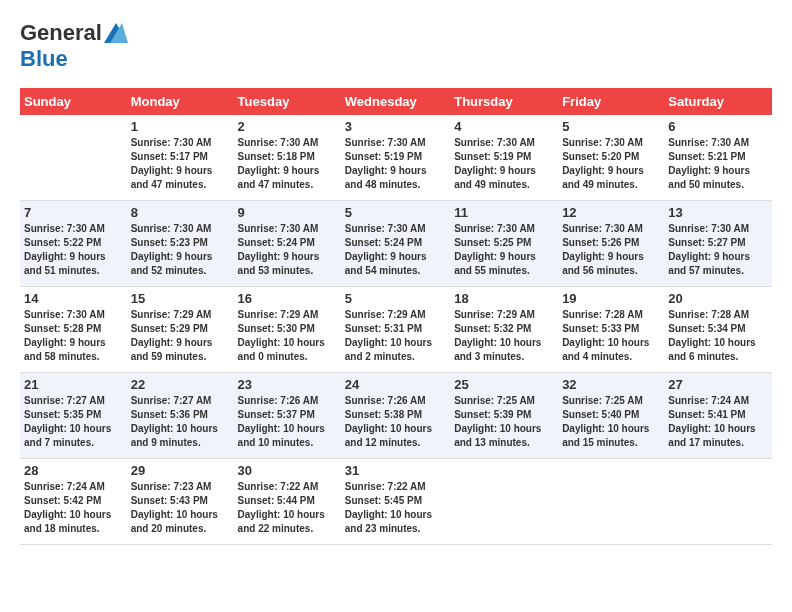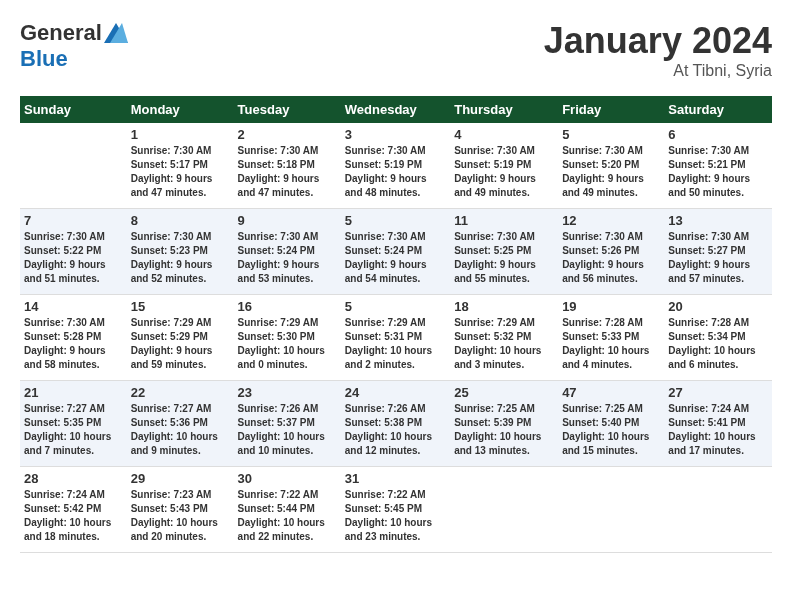--- a/index.html
+++ b/index.html
@@ -52,21 +52,21 @@
     .subtitle {
       font-size: 16px;
       color: #555;
     }
     table {
       width: 100%;
       border-collapse: collapse;
       font-size: 11px;
     }
     thead tr th {
-      background-color: #14532d;
+      background-color: #ef4444;
       color: #fff;
       padding: 6px 4px;
       text-align: left;
       font-size: 13px;
       font-weight: bold;
     }
     tbody tr {
       border-bottom: 1px solid #ddd;
     }
     tbody tr:nth-child(odd) {
@@ -101,24 +101,20 @@
   <div class="logo">
     <div class="logo-text">
       <span class="logo-general">General</span>
       <svg class="logo-icon" viewBox="0 0 24 20" xmlns="http://www.w3.org/2000/svg">
         <polygon points="0,20 12,0 24,20" fill="#1a6fb5"></polygon>
         <polygon points="6,20 18,0 24,20" fill="#5baee0"></polygon>
       </svg>
     </div>
     <span class="logo-blue">Blue</span>
   </div>
-  <div class="title-block">
-    <div class="month-title">January 2024</div>
-    <div class="subtitle">At Tibni, Syria</div>
-  </div>
 </div>
 
 <table>
   <thead>
     <tr>
     <th>Sunday</th>
         <th>Monday</th>
         <th>Tuesday</th>
         <th>Wednesday</th>
         <th>Thursday</th>
@@ -229,21 +225,21 @@
         </td>
         <td>
           <span class="day-number">24</span>
           <div class="day-info">Sunrise: 7:26 AM<br>Sunset: 5:38 PM<br>Daylight: 10 hours<br>and 12 minutes.</div>
         </td>
         <td>
           <span class="day-number">25</span>
           <div class="day-info">Sunrise: 7:25 AM<br>Sunset: 5:39 PM<br>Daylight: 10 hours<br>and 13 minutes.</div>
         </td>
         <td>
-          <span class="day-number">47</span>
+          <span class="day-number">32</span>
           <div class="day-info">Sunrise: 7:25 AM<br>Sunset: 5:40 PM<br>Daylight: 10 hours<br>and 15 minutes.</div>
         </td>
         <td>
           <span class="day-number">27</span>
           <div class="day-info">Sunrise: 7:24 AM<br>Sunset: 5:41 PM<br>Daylight: 10 hours<br>and 17 minutes.</div>
         </td>
       </tr>
       <tr>
         <td>
           <span class="day-number">28</span>

